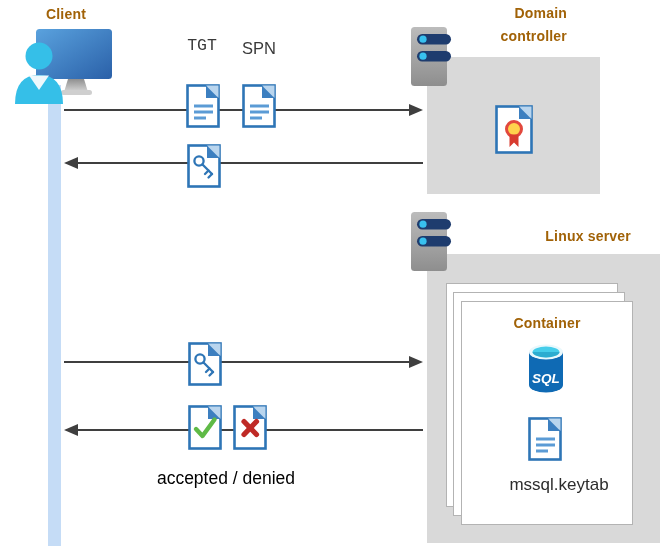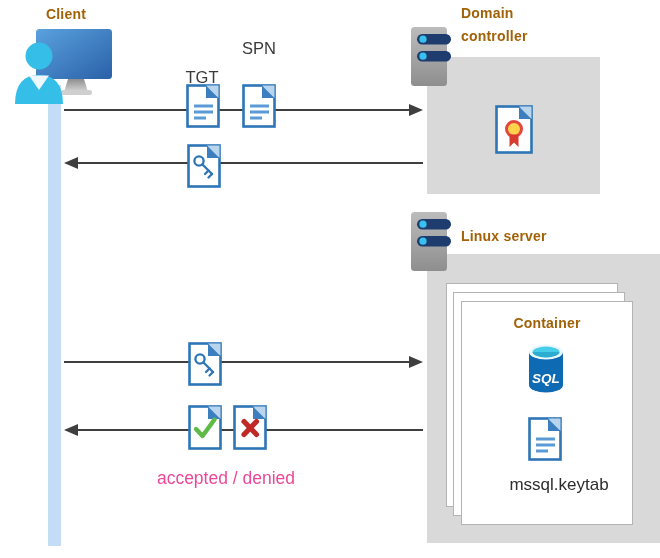--- a/index.html
+++ b/index.html
@@ -2,21 +2,21 @@
 <html><head>
 <meta charset="utf-8">
 <style>
   * { margin:0; padding:0; box-sizing:border-box; }
   html,body { background:#fff; }
   body { font-family:"Liberation Sans", sans-serif; }
   .canvas {
     position:relative; width:660px; height:558px; background:#ffffff;
     overflow:hidden;
   }
-  .abs { position:absolute; }
+  .abs { position:absolute;text-align:right; }
   .title {
     font-weight:bold; font-size:14px; line-height:23px; color:#a16207;
     letter-spacing:0.2px;
   }
   .plain-label { font-size:16.5px; color:#3a3a3a; }
   .center { text-align:center; }
   
   .lifeline { left:48px; top:85px; width:13px; height:461px; background:#c5dcf6; }
   
   .arrow-line { height:2px; background:#3f3f3f; }
@@ -100,21 +100,21 @@
   <div class="abs" style="left:495px; top:105px;">
     <svg width="38" height="50" viewBox="0 0 38 50">
       <rect x="1.5" y="1.5" width="35" height="46" fill="#ffffff" stroke="#2e75b6" stroke-width="2.6"></rect>
       <polygon points="24,1.5 36.5,1.5 36.5,14" fill="#b9d5ee"></polygon>
       <polygon points="24,1.5 36.5,14 24,14" fill="#3c7fc0"></polygon>
       <circle cx="19" cy="24" r="7.5" fill="#ffd24c" stroke="#e2483d" stroke-width="3"></circle>
       <polygon points="14.5,29.5 23.5,29.5 23.5,42 19,37.5 14.5,42" fill="#d83b2e"></polygon>
     </svg>
   </div>
 
-  <div class="abs plain-label center" style="left:172px; top:68px; width:60px;">TGT</div>
+  <div class="abs plain-label center" style="left:172px; top:36px; width:60px;font-family:Liberation Mono, monospace;">TGT</div>
   <div class="abs plain-label center" style="left:229px; top:39px; width:60px;">SPN</div>
 
   <div class="abs" style="left:186px; top:84px;">
     <svg width="34" height="44" viewBox="0 0 34 44">
       <rect x="1.5" y="1.5" width="31" height="41" fill="#ffffff" stroke="#2e75b6" stroke-width="2.6"></rect>
       <polygon points="20,1.5 32.5,1.5 32.5,14" fill="#b9d5ee"></polygon>
       <polygon points="20,1.5 32.5,14 20,14" fill="#3c7fc0"></polygon>
       <rect x="8" y="20.5" width="19" height="3" fill="#5b9bd5"></rect>
       <rect x="8" y="26.5" width="19" height="3" fill="#5b9bd5"></rect>
       <rect x="8" y="32.5" width="12" height="3" fill="#5b9bd5"></rect>
@@ -215,15 +215,15 @@
       <rect x="1.5" y="1.5" width="31" height="42" fill="#ffffff" stroke="#2e75b6" stroke-width="2.6"></rect>
       <polygon points="20,1.5 32.5,1.5 32.5,14" fill="#b9d5ee"></polygon>
       <polygon points="20,1.5 32.5,14 20,14" fill="#3c7fc0"></polygon>
       <g stroke="#bf2a26" stroke-width="5.2" stroke-linecap="round">
         <path d="M11 16.5 L23.5 29.5"></path>
         <path d="M23.5 16.5 L11 29.5"></path>
       </g>
     </svg>
   </div>
 
-  <div class="abs center" style="left:126px; top:468px; width:200px; font-size:17.5px; color:#ec4899;">accepted / denied</div>
+  <div class="abs center" style="left:126px; top:468px; width:200px; font-size:17.5px; color:#000000;">accepted / denied</div>
 
 </div>
 
 </body></html>

